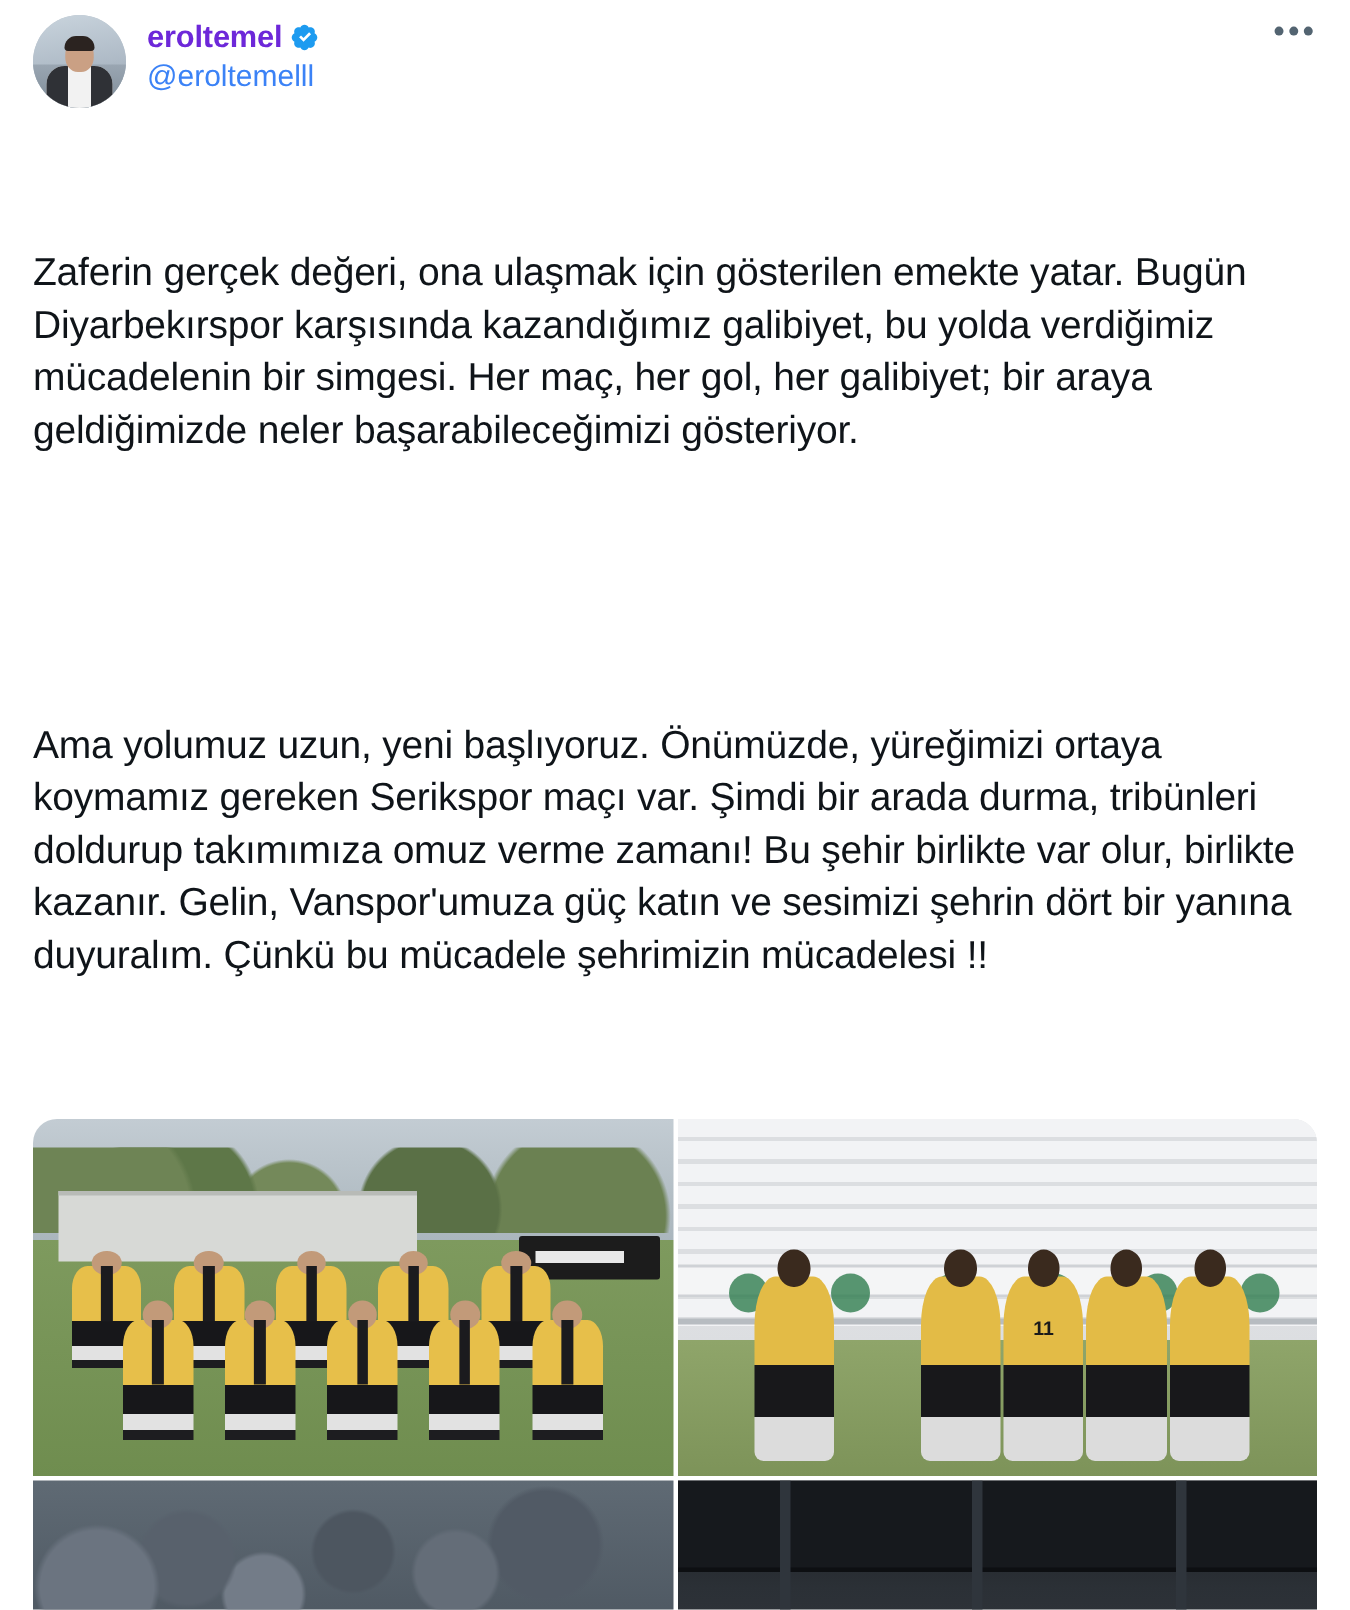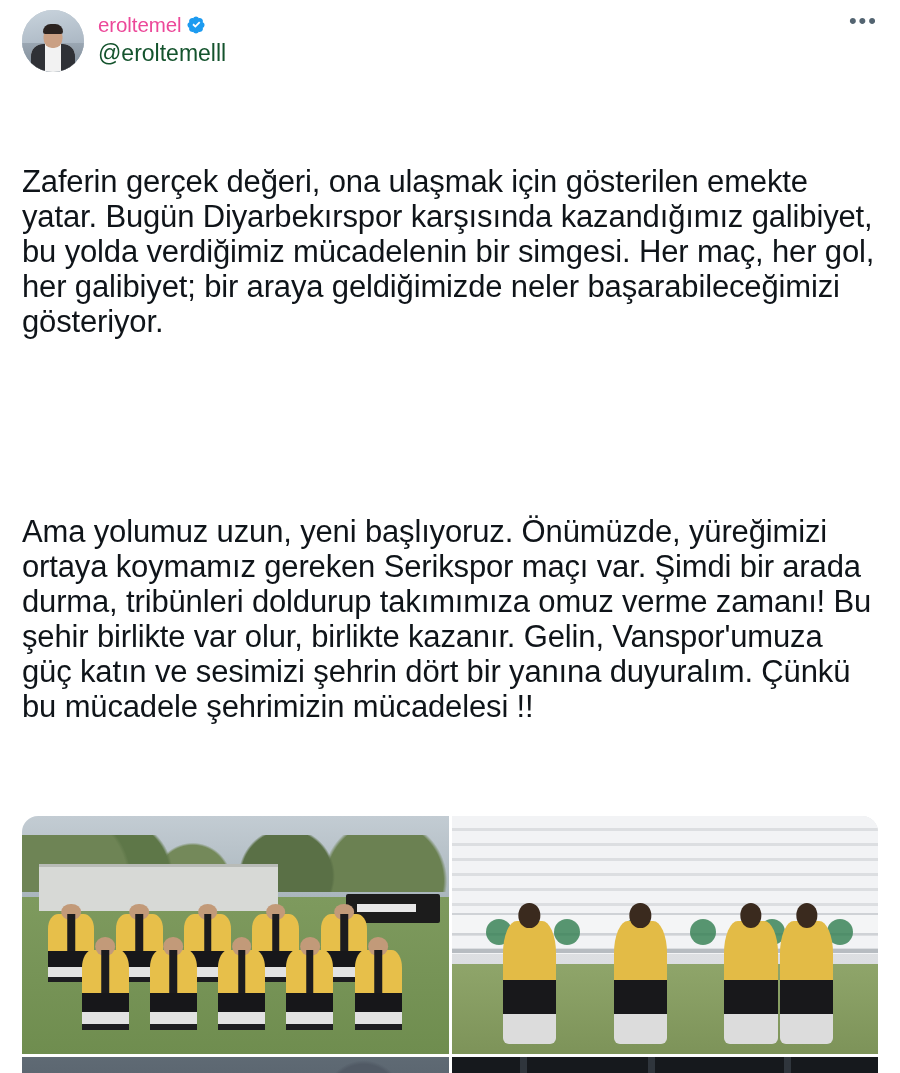--- a/index.html
+++ b/index.html
@@ -95,48 +95,48 @@
     justify-content: center;
     padding-top: 3px;
   }
   .name-row {
     display: flex;
     align-items: center;
     gap: 5px;
   }
   .display-name {
     font-size: 20.5px;
-    font-weight: normal;
-    color: #ec4899;
+    font-weight: bold;
+    color: #6d28d9;
     letter-spacing: -0.1px;
   }
   .verified {
     width: 20px;
     height: 20px;
     display: inline-block;
   }
   .handle {
-    font-size: 23px;
-    color: #14532d;
+    font-size: 20px;
+    color: #3b82f6;
     margin-top: 3px;
   }
   .more {
     position: absolute;
     right: 22px;
     top: 16px;
     color: #536471;
     font-size: 22px;
     line-height: 10px;
     letter-spacing: 2px;
     cursor: pointer;
   }
   
   .tweet-text {
     margin-top: 22px;
-    font-size: 31px;
+    font-size: 26px;
     line-height: 35px;
     color: #0f1419;
     letter-spacing: -0.15px;
     white-space: pre-wrap;
   }
   .tweet-text p { margin: 0; }
   .tweet-text .para-gap { height: 35px; }
   .mentions {
     margin-top: 35px;
     font-size: 23.5px;
@@ -359,20 +359,23 @@
         <span style="left:8%"></span>
           <span style="left:24%"></span>
           <span style="left:40%"></span>
         <span style="left:56%"></span>
           <span style="left:72%"></span>
           <span style="left:88%"></span>
       </div>
       <div class="rail"></div>
       <div class="hud" style="left:12%"></div>
       <div class="hud" style="left:38%"></div>
+      <div class="hud" style="left:51%">
+        <span class="num">11</span>
+      </div>
       <div class="hud" style="left:64%"></div>
       <div class="hud" style="left:77%"></div>
     </div>
 
     <div class="cell p3">
       <div class="crowd"></div>
 
     </div>
 
     <div class="cell p4">

